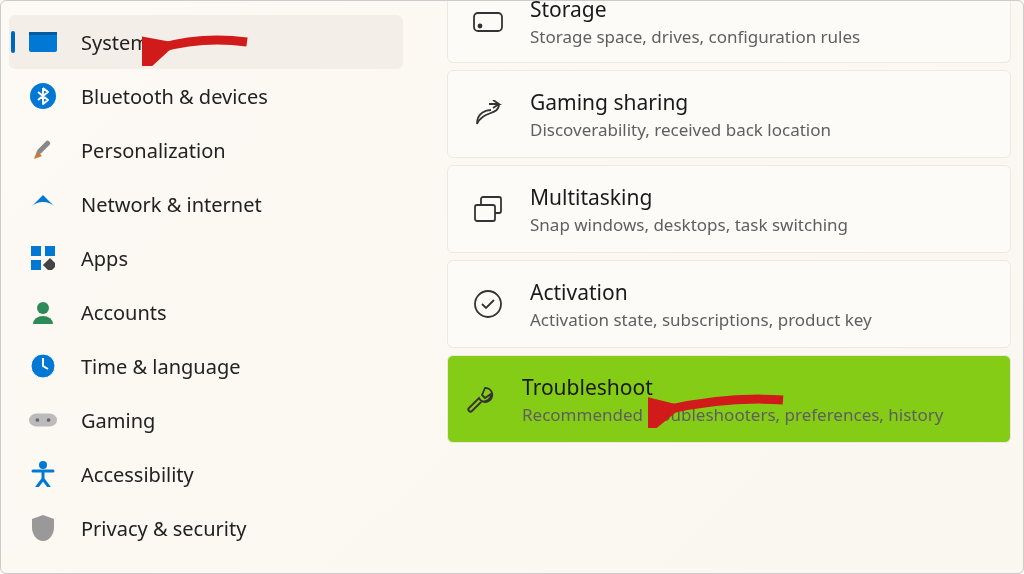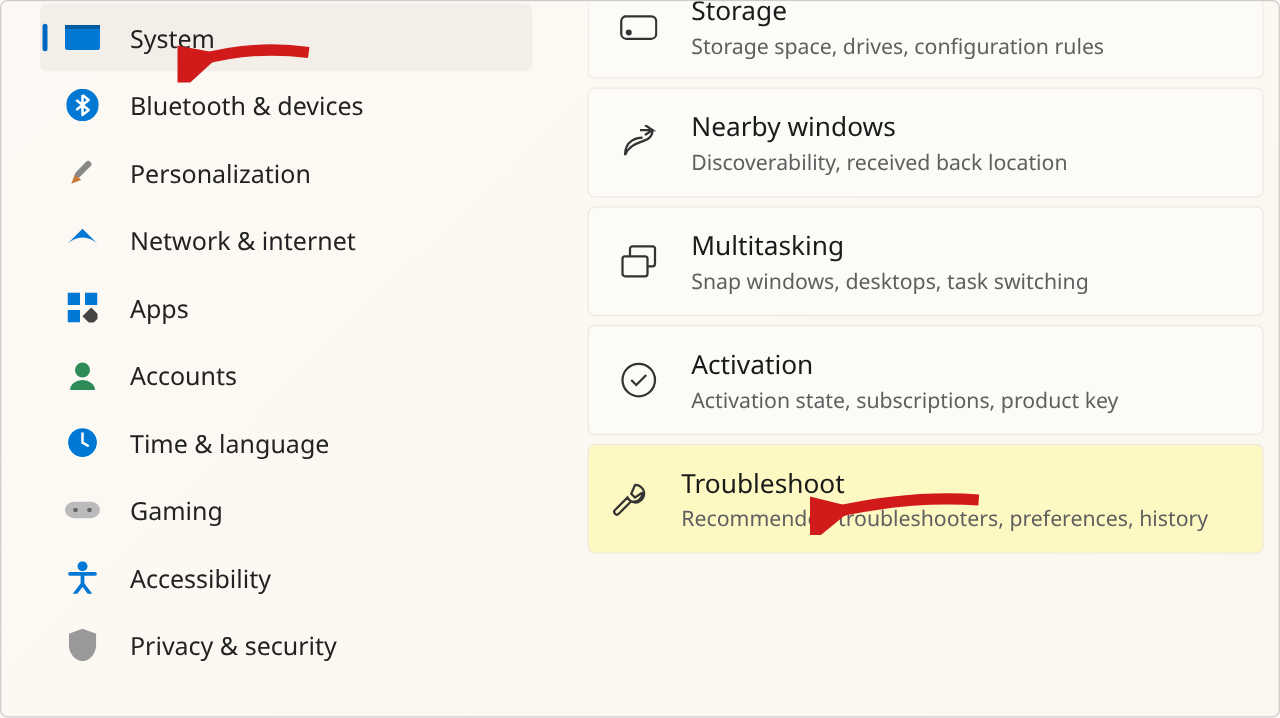--- a/index.html
+++ b/index.html
@@ -9,23 +9,22 @@
     width: 1024px;
     height: 574px;
     overflow: hidden;
     border: 1px solid #ccc;
     border-radius: 6px;
     display: flex;
     color: #1a1a1a;
   }
   .sidebar {
     width: 410px;
-    padding: 2px 8px 0 8px;
+    padding: 14px 8px 0 8px;
     overflow: hidden;
-    margin-left: 23px;
   }
   .sidebar-item {
     display: flex;
     align-items: center;
     height: 54px;
     padding: 0 8px 0 14px;
     border-radius: 6px;
     cursor: pointer;
     position: relative;
   }
@@ -73,21 +72,21 @@
     min-height: 88px;
   }
   .card:first-child{
     margin-top:-20px;
     border-top-left-radius:0;
     border-top-right-radius:0;
     border-top:none;
     min-height:70px;
   }
   .card.highlight {
-    background: #fef9c3;
+    background: #84cc16;
     padding-left: 14px;
   }
   .card-icon {
     width: 36px;
     height: 36px;
     display:flex;
     align-items:center;
     justify-content:center;
     margin-right: 24px;
     flex: 0 0 36px;
@@ -234,21 +233,21 @@
     </div>
   </div>
 
   <div class="card">
     <span class="card-icon">
       <svg width="30" height="28" viewBox="0 0 30 28" fill="none" stroke="#333" stroke-width="1.8">
           <path d="M16 4 L26 4 L20 0 M26 4 L20 8 M26 4 C26 16 10 10 4 24 C4 12 14 10 18 10"></path>
         </svg>
     </span>
     <div class="card-text">
-      <span class="card-title">Nearby windows</span>
+      <span class="card-title">Gaming sharing</span>
       <span class="card-desc">Discoverability, received back location</span>
     </div>
   </div>
 
   <div class="card">
     <span class="card-icon">
       <svg width="30" height="28" viewBox="0 0 30 28" fill="none" stroke="#333" stroke-width="1.8">
           <rect x="8" y="2" width="20" height="16" rx="2"></rect>
           <rect x="2" y="10" width="20" height="16" rx="2" fill="#fcfbf8"></rect>
         </svg>

